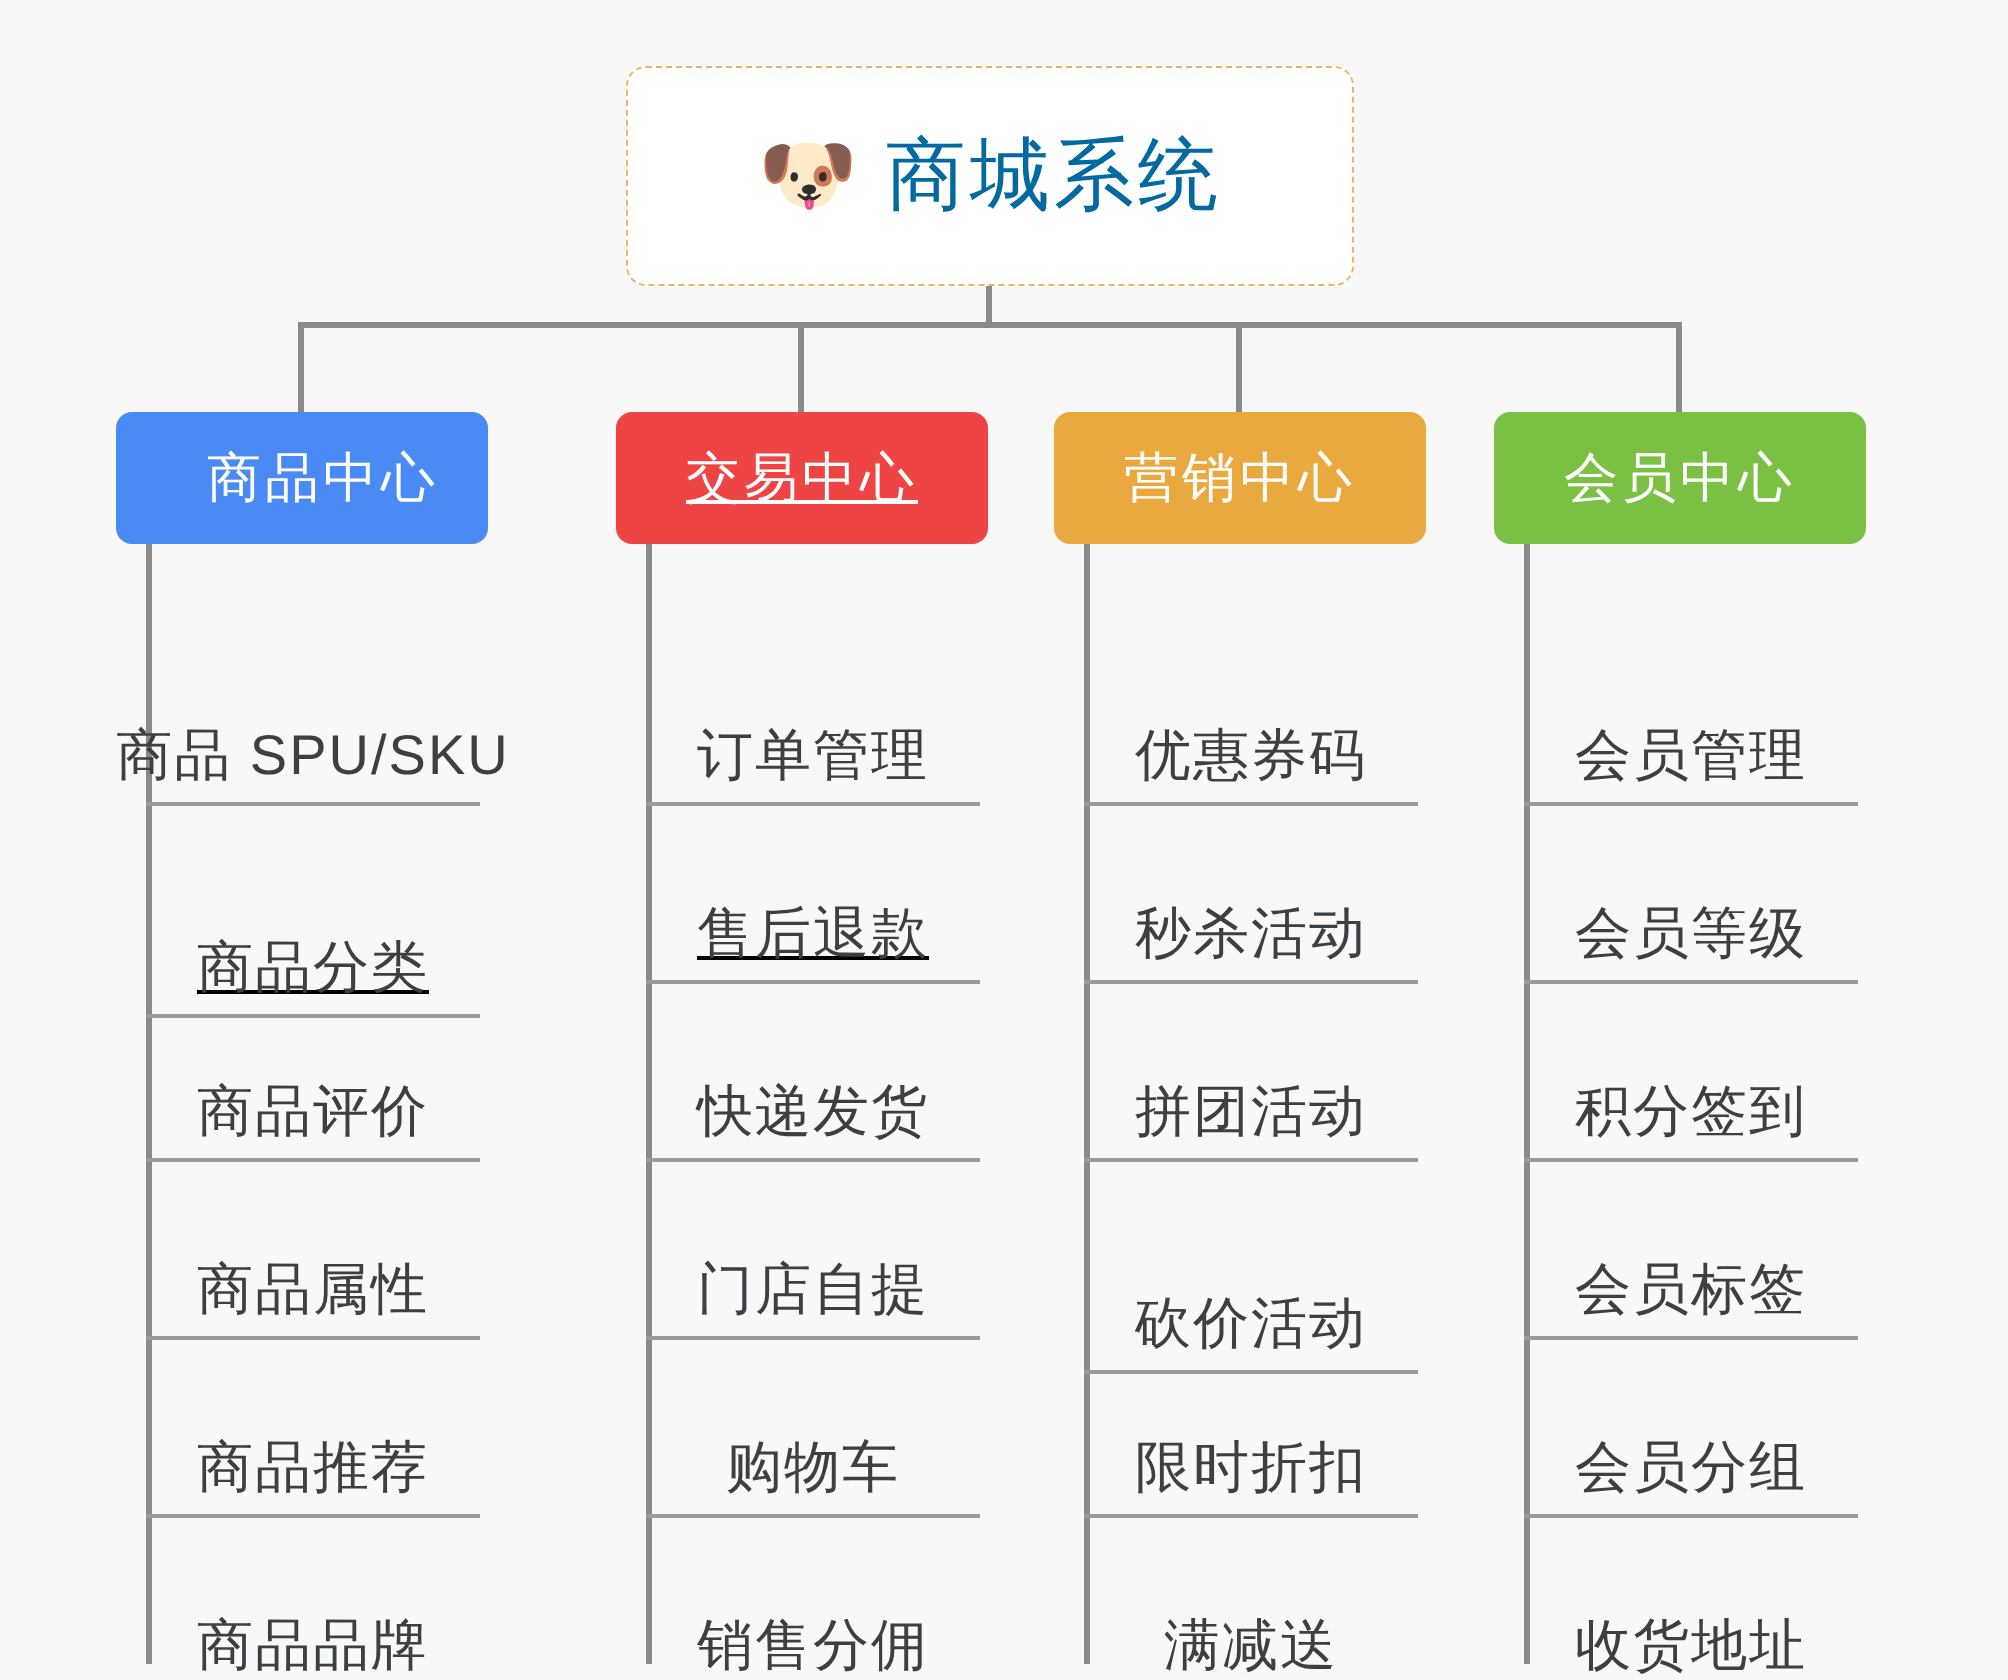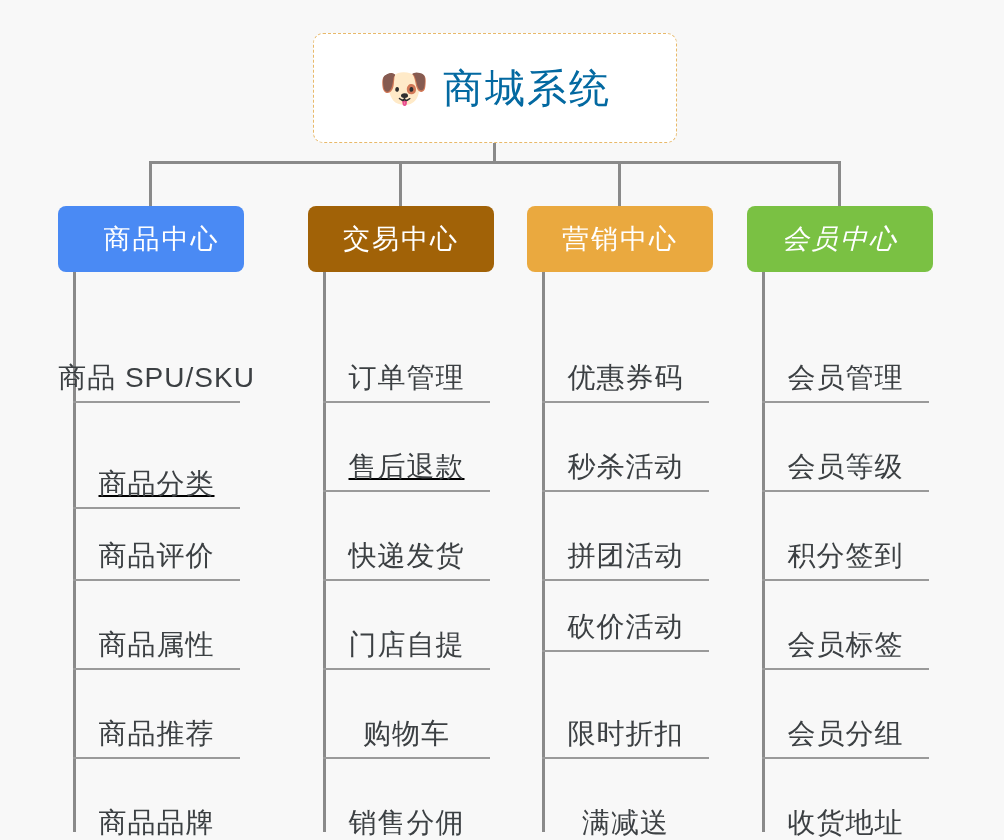--- a/index.html
+++ b/index.html
@@ -161,21 +161,21 @@
       <div class="leaf" style="top:398px;">
         <span class="leaf-label">商品推荐</span>
       </div>
       <div class="leaf" style="top:487px;">
         <span class="leaf-label">商品品牌</span>
       </div>
     </div>
   </div>
 
   <div class="column" style="left:308px;">
-    <div class="col-header" style="background: #a16207;">
+    <div class="col-header" style="background: #ef4444; text-decoration: underline;">
       <span>交易中心</span>
     </div>
     <div class="leaf-area">
       <div class="spine" style="background: rgb(138, 138, 138);"></div>
       <div class="leaf" style="top:42px;">
         <span class="leaf-label">订单管理</span>
       </div>
       <div class="leaf" style="top:131px;text-decoration:underline;">
         <span class="leaf-label">售后退款</span>
       </div>
@@ -202,34 +202,34 @@
       <div class="spine" style="background: rgb(138, 138, 138);"></div>
       <div class="leaf" style="top:42px;">
         <span class="leaf-label">优惠券码</span>
       </div>
       <div class="leaf" style="top:131px;">
         <span class="leaf-label">秒杀活动</span>
       </div>
       <div class="leaf" style="top:220px;">
         <span class="leaf-label">拼团活动</span>
       </div>
-      <div class="leaf" style="top:291px;align-items:flex-end;">
+      <div class="leaf" style="top:326px;align-items:flex-end;">
         <span class="leaf-label">砍价活动</span>
       </div>
       <div class="leaf" style="top:398px;">
         <span class="leaf-label">限时折扣</span>
       </div>
       <div class="leaf" style="top:487px;">
         <span class="leaf-label">满减送</span>
       </div>
     </div>
   </div>
 
   <div class="column" style="left:747px;">
-    <div class="col-header" style="background: rgb(122, 193, 67); font-style: italic;">
+    <div class="col-header" style="background: rgb(122, 193, 67);">
       <span>会员中心</span>
     </div>
     <div class="leaf-area">
       <div class="spine" style="background: rgb(138, 138, 138);"></div>
       <div class="leaf" style="top:42px;">
         <span class="leaf-label">会员管理</span>
       </div>
       <div class="leaf" style="top:131px;">
         <span class="leaf-label">会员等级</span>
       </div>

